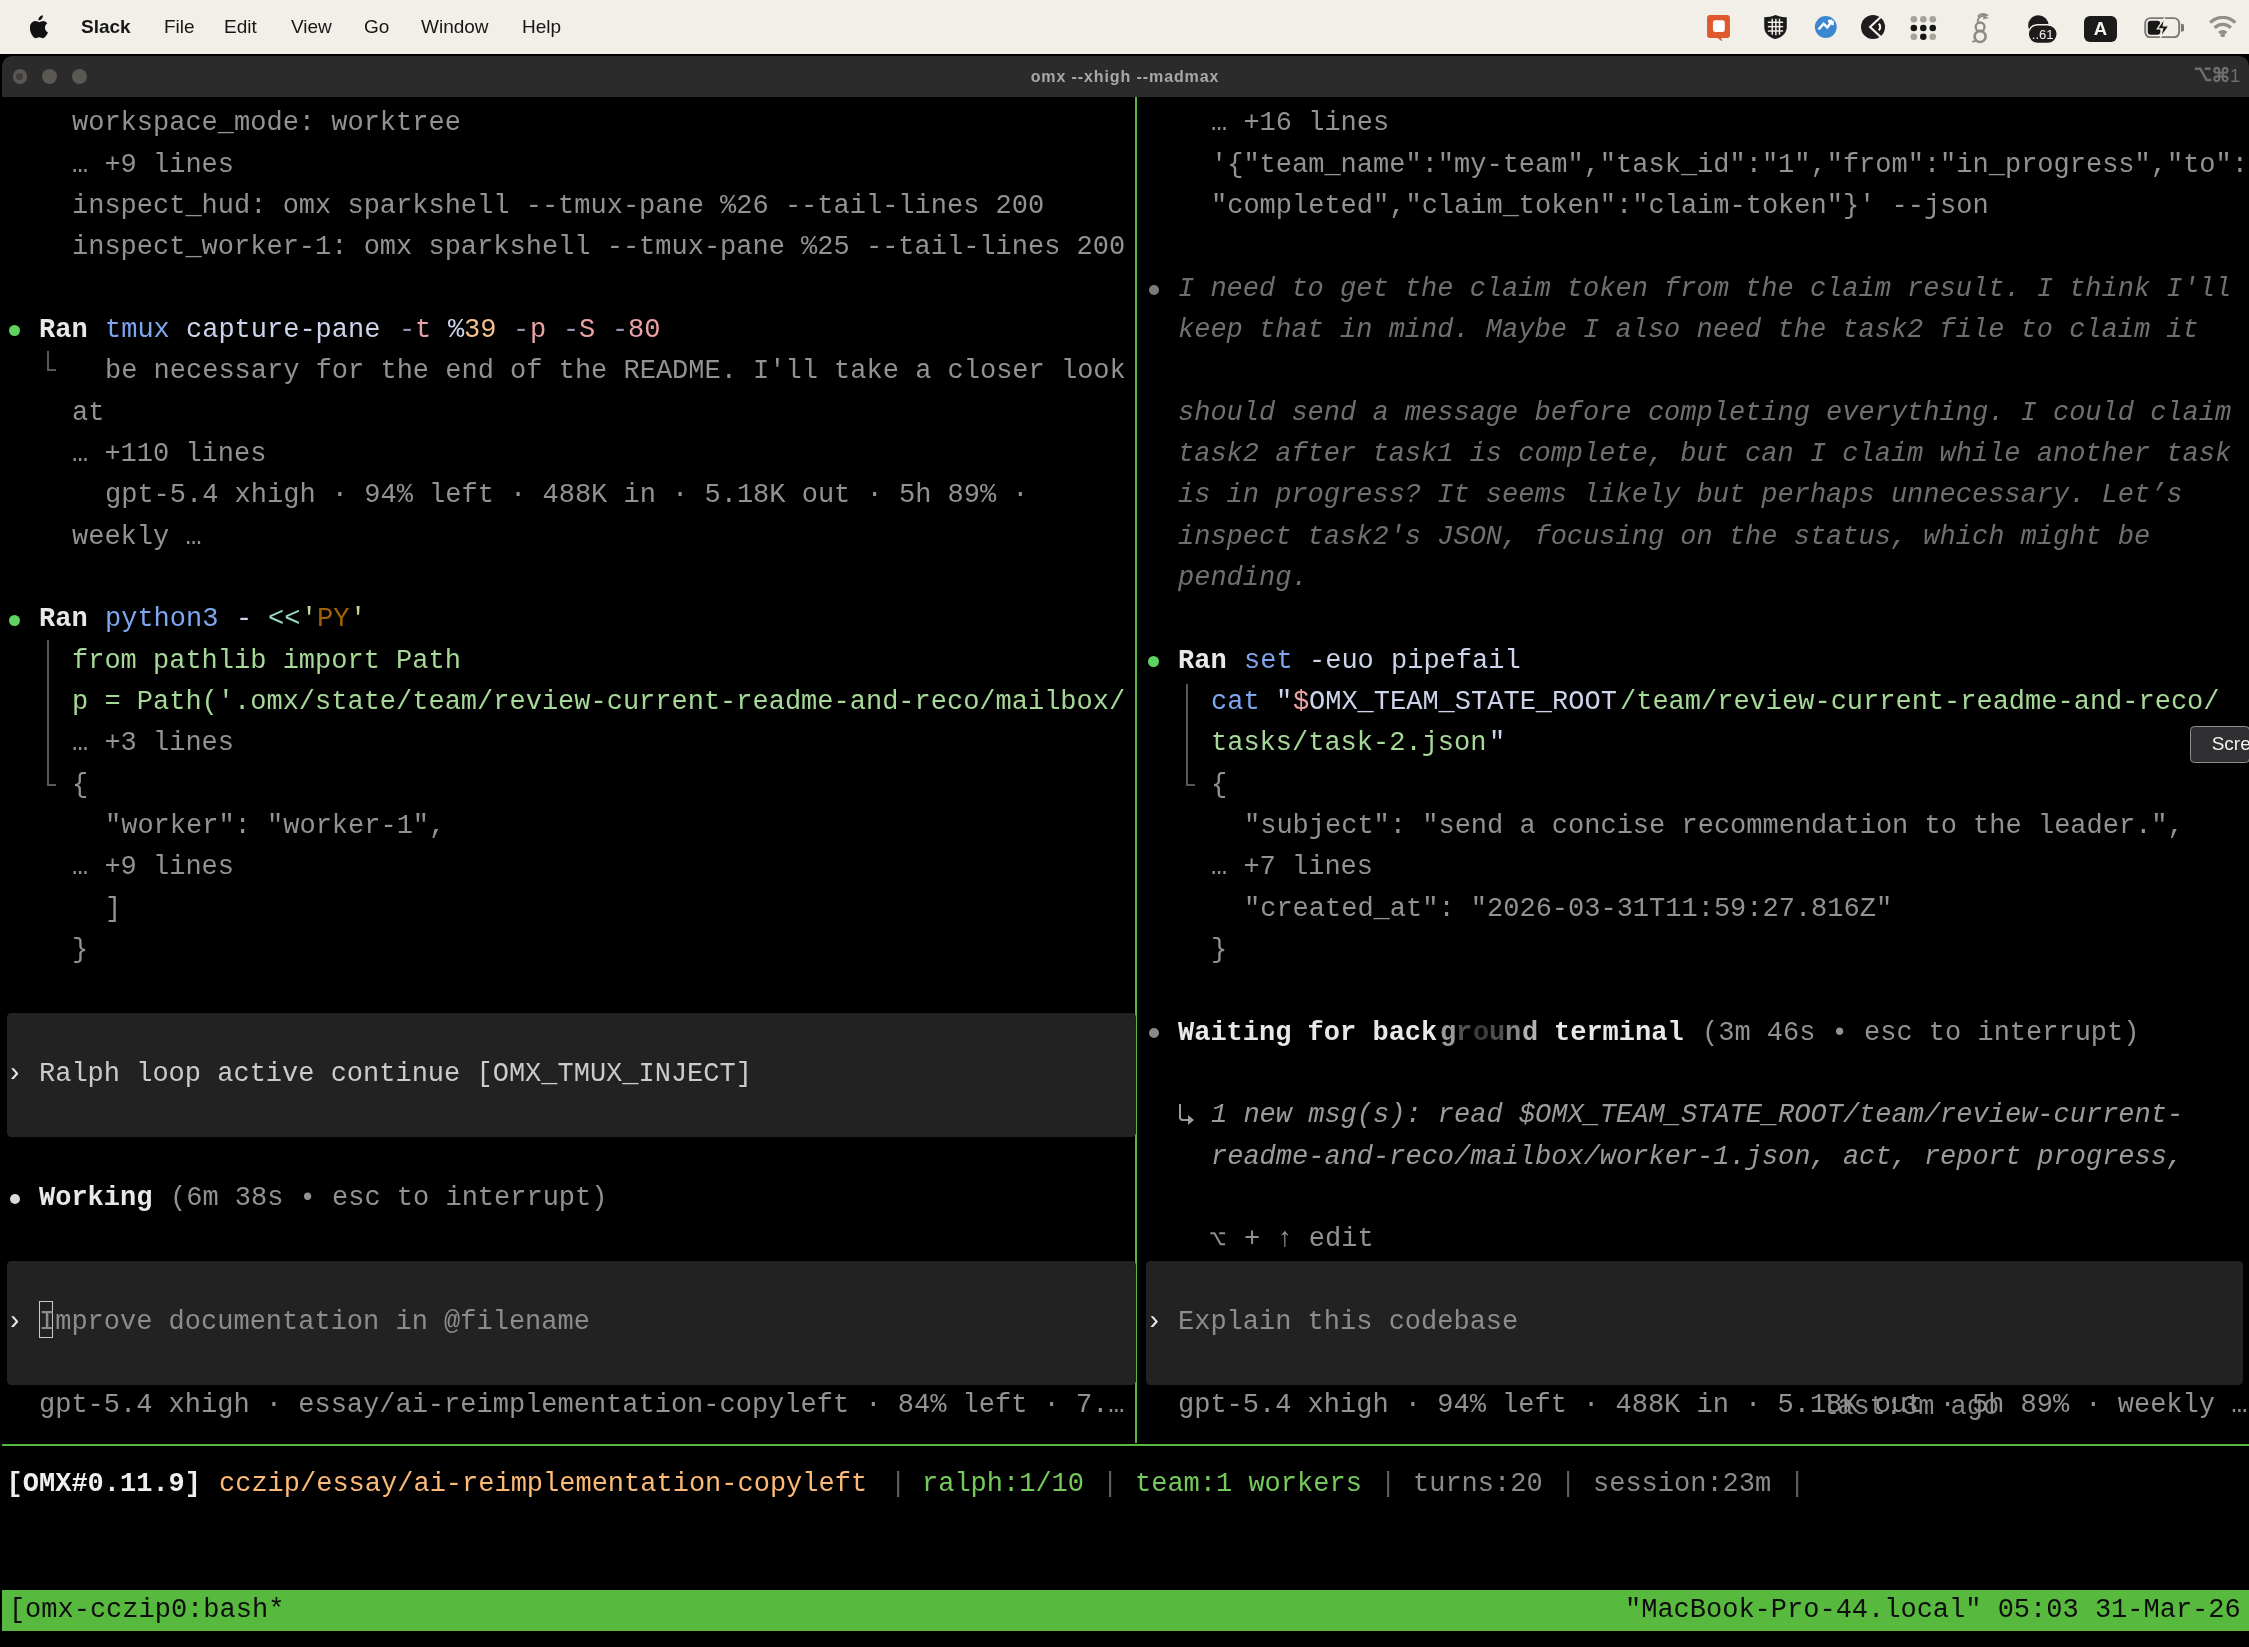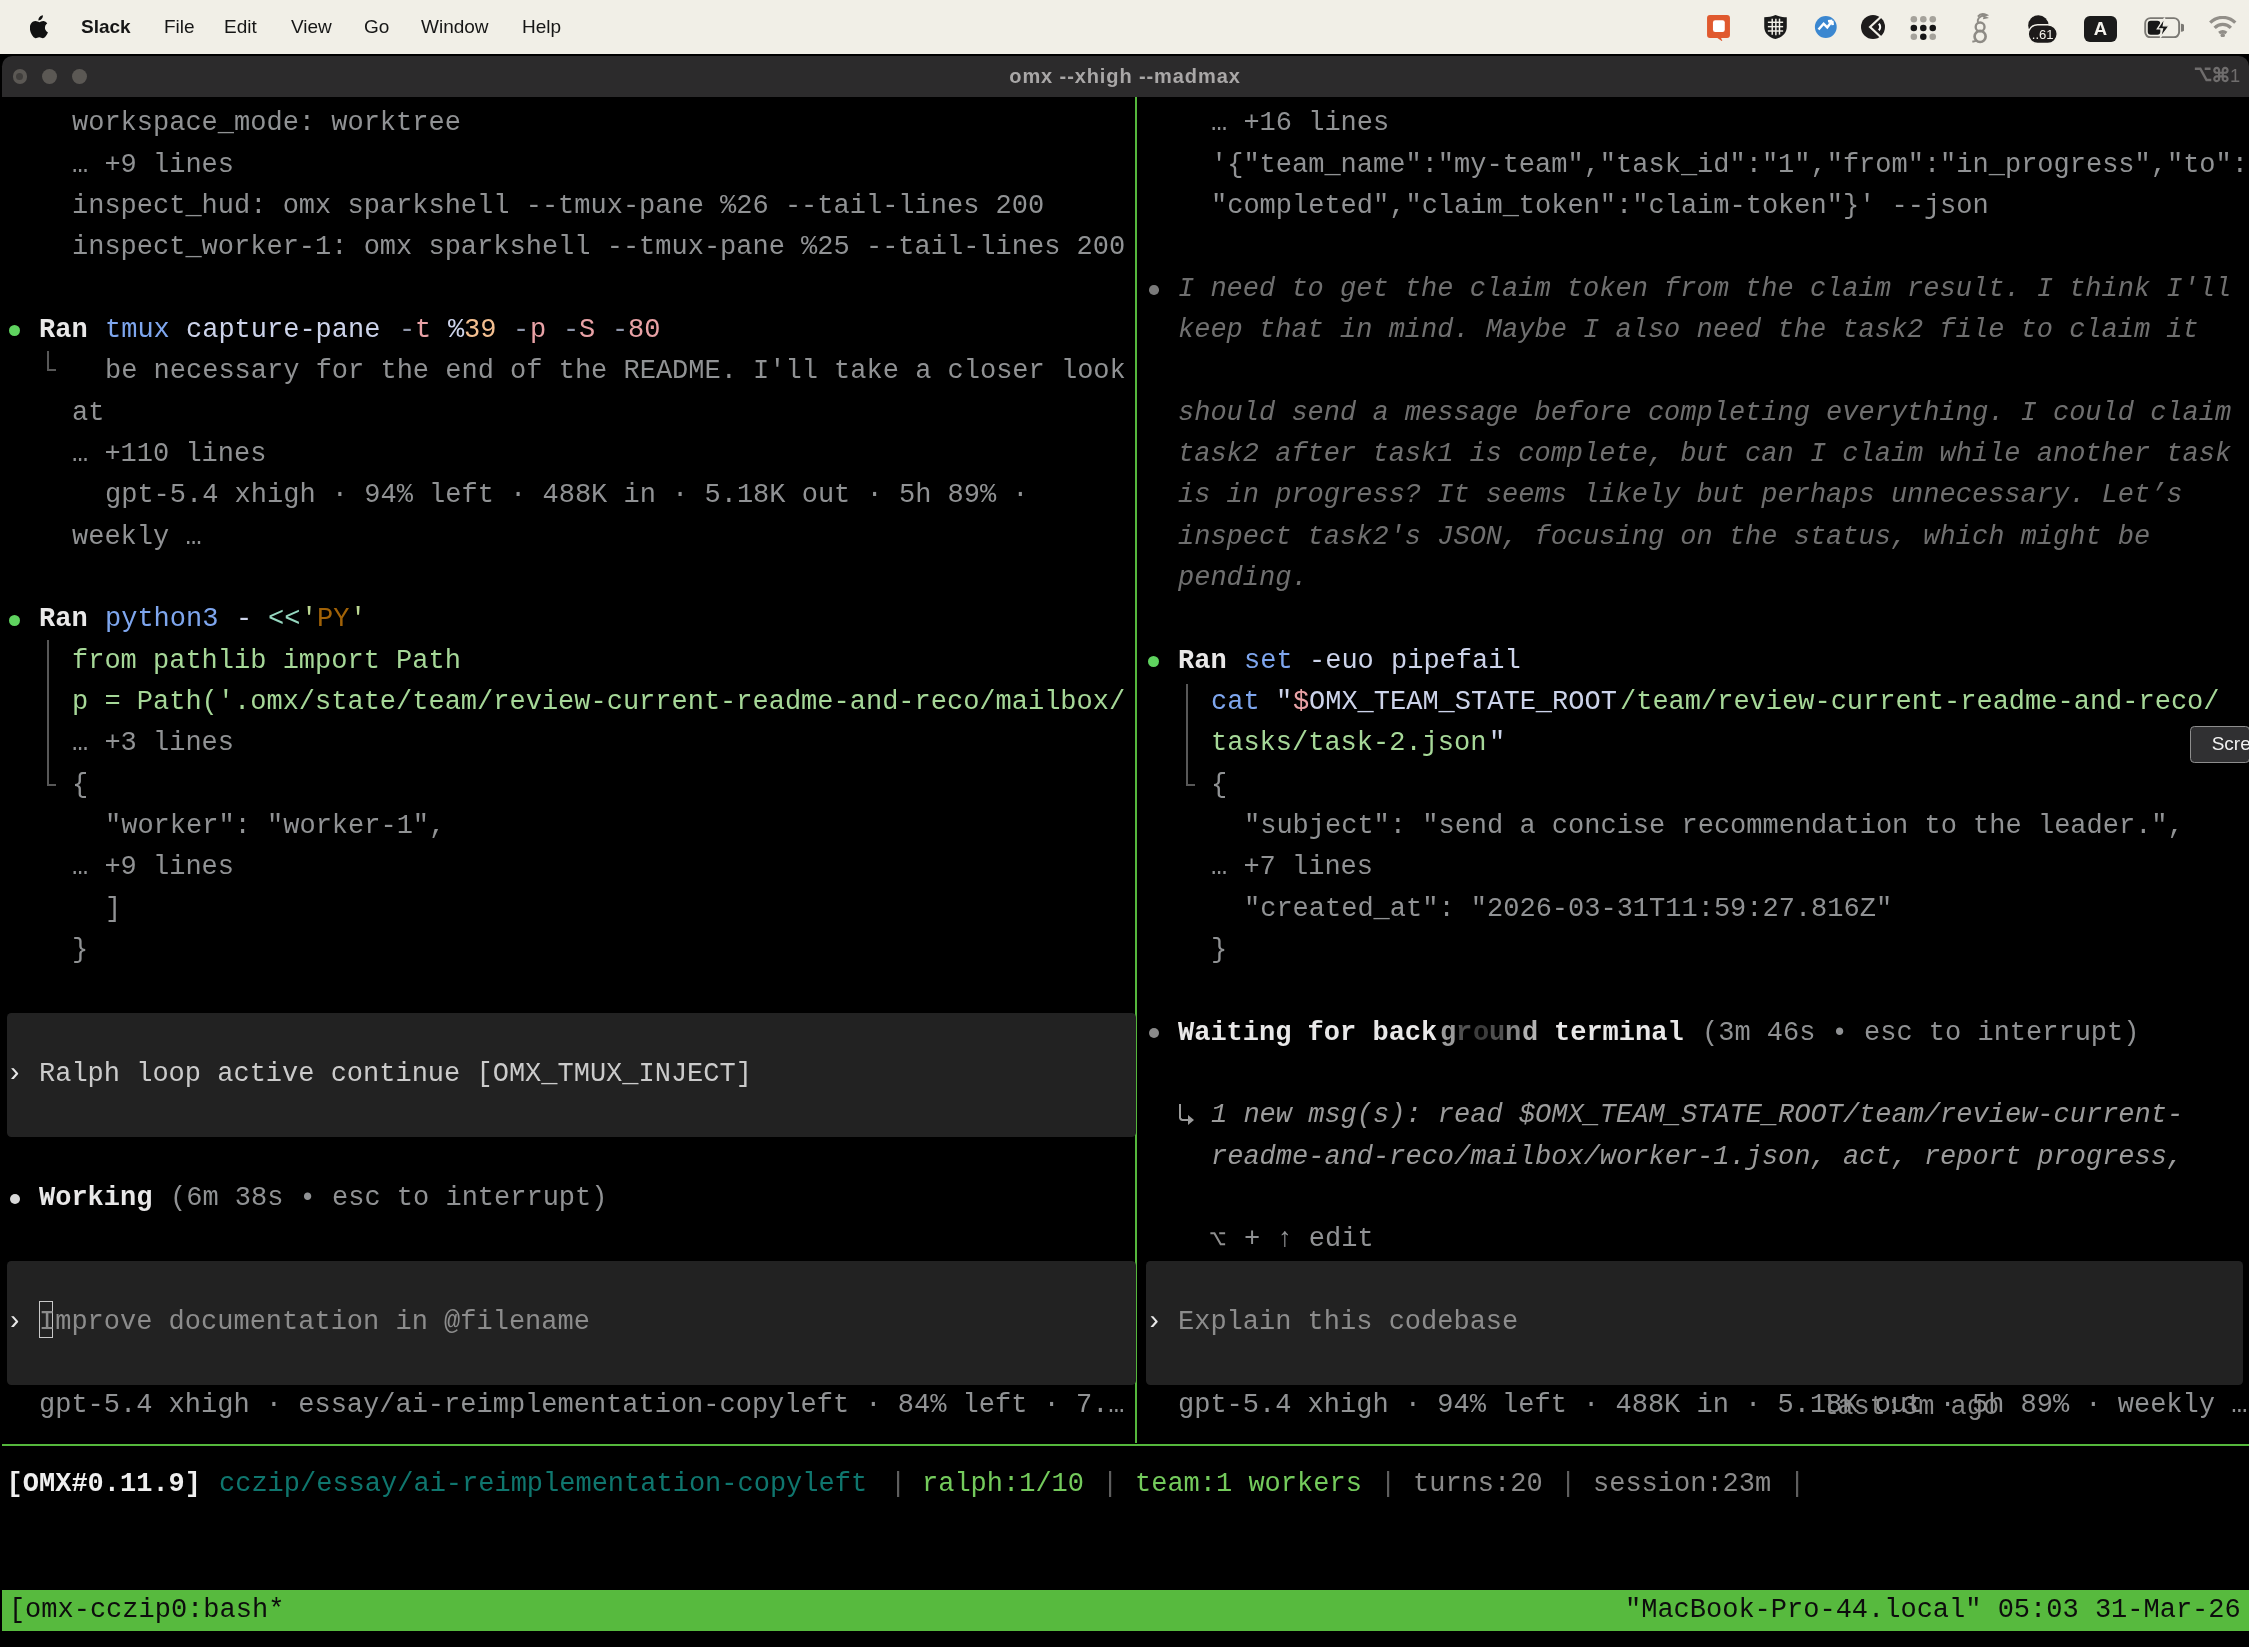--- a/index.html
+++ b/index.html
@@ -18,40 +18,40 @@
 .dash{color:#9097ab}
 .pink{color:#e9a2a6}
 .peach{color:#f3bf90}
 .teal{color:#96d8c0}
 .qgrn{color:#bcd892}
 .viol{color:#a16207}
 .grn{color:#a6d898}
 .prompt{color:#e8e8e8}
 .boxtxt{color:#cbcbcb}
 .ph{color:#8c8c8c}
-.cyan{color:#0f766e}
+.cyan{color:#fdba74}
 .sgrn{color:#74cb5c}
 .pipe{color:#5e5e5e}
 .sdim{color:#8a8a8a}
 .omxb{color:#efefef;font-weight:bold}
 .mi{position:absolute;top:0;height:54px;line-height:54px;font-family:"Liberation Sans",sans-serif;font-size:19px;color:#161616}
 .ibox{position:absolute;background:#222222;border-radius:4.4px}
 .conn{position:absolute;border-left:2.2px solid #585858;border-bottom:2.2px solid #585858}
 .tl{position:absolute;width:14.8px;height:14.8px;border-radius:50%;background:#5b5854;top:69px}
 </style></head><body>
 <div id="page">
 
 <div style="position:absolute;left:1.5px;top:56px;width:2247px;height:1591px;background:#000;border-radius:10.3px 10.3px 11.8px 11.8px"></div>
 
 <div style="position:absolute;left:1.5px;top:56px;width:2247px;height:41px;background:#2c2b2c;border-radius:10.3px 10.3px 0 0"></div>
 <div class="tl" style="left:12.5px"></div>
     <div class="tl" style="left:42px"></div>
     <div class="tl" style="left:72px"></div>
 <div style="position:absolute;left:16px;top:73px;width:7.4px;height:7.4px;border-radius:50%;background:#403e3c"></div>
-<div style="position:absolute;left:0;top:56px;width:2250px;height:41px;text-align:center;line-height:41px;font-family:'Liberation Sans',sans-serif;font-size:20px;font-weight:bold;letter-spacing:0.9px;color:#a9a7a7">omx --xhigh --madmax</div>
+<div style="position:absolute;left:0;top:56px;width:2250px;height:41px;text-align:center;line-height:41px;font-family:'Liberation Sans',sans-serif;font-size:16px;font-weight:bold;letter-spacing:0.9px;color:#a9a7a7">omx --xhigh --madmax</div>
 <svg style="position:absolute;left:2194px;top:66px" width="47" height="19" viewBox="0 0 64 26">
 <path d="M1 3.7 h7.5 l8.5 15.6 h6.5 M14.5 3.7 h8" stroke="#6f6d6d" stroke-width="3.4" fill="none"></path>
 <path d="M34.2 9.2 h-3 a3.3 3.3 0 1 1 3 -3 v11 a3.3 3.3 0 1 1 -3 -3 h11 a3.3 3.3 0 1 1 -3 3 v-11 a3.3 3.3 0 1 1 3 3 z" stroke="#6f6d6d" stroke-width="3" fill="none"></path>
 <text x="49" y="22.5" font-family="Liberation Sans" font-size="25" fill="#6f6d6d">1</text>
 </svg>
 
 <div style="position:absolute;left:1135px;top:97px;width:2.2px;height:1346px;background:#55b73c"></div>
 <div style="position:absolute;left:1.5px;top:1444px;width:2247px;height:2.2px;background:#55b73c"></div>
 
 <div class="ibox" style="left:6.6px;top:1013px;width:1129px;height:124px"></div>

